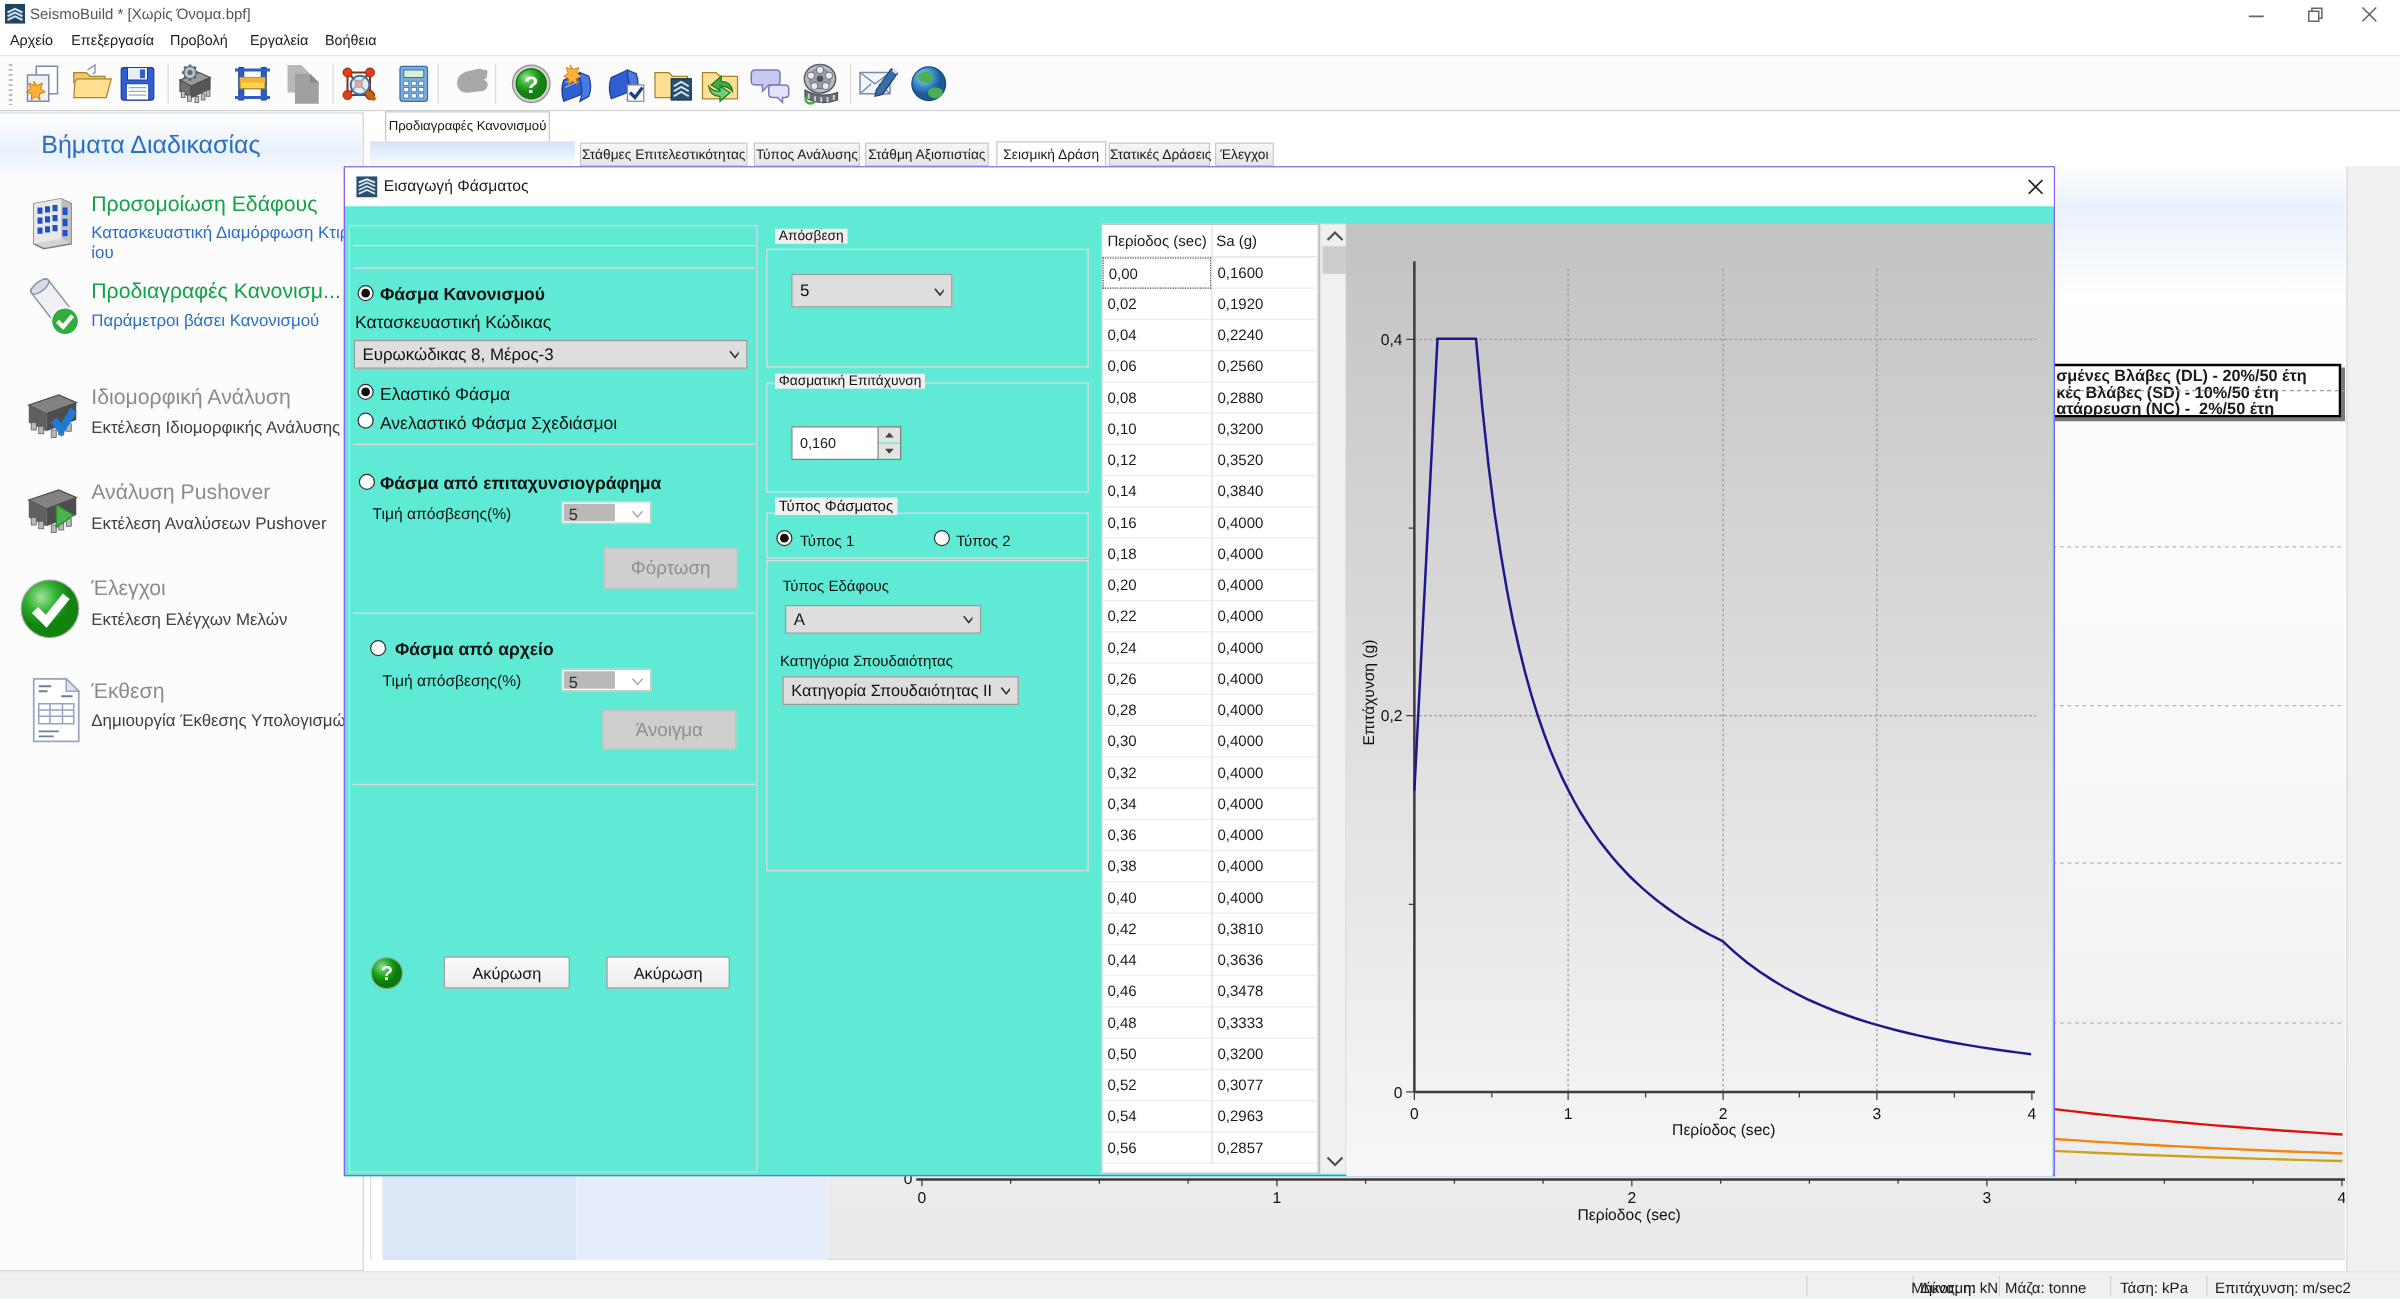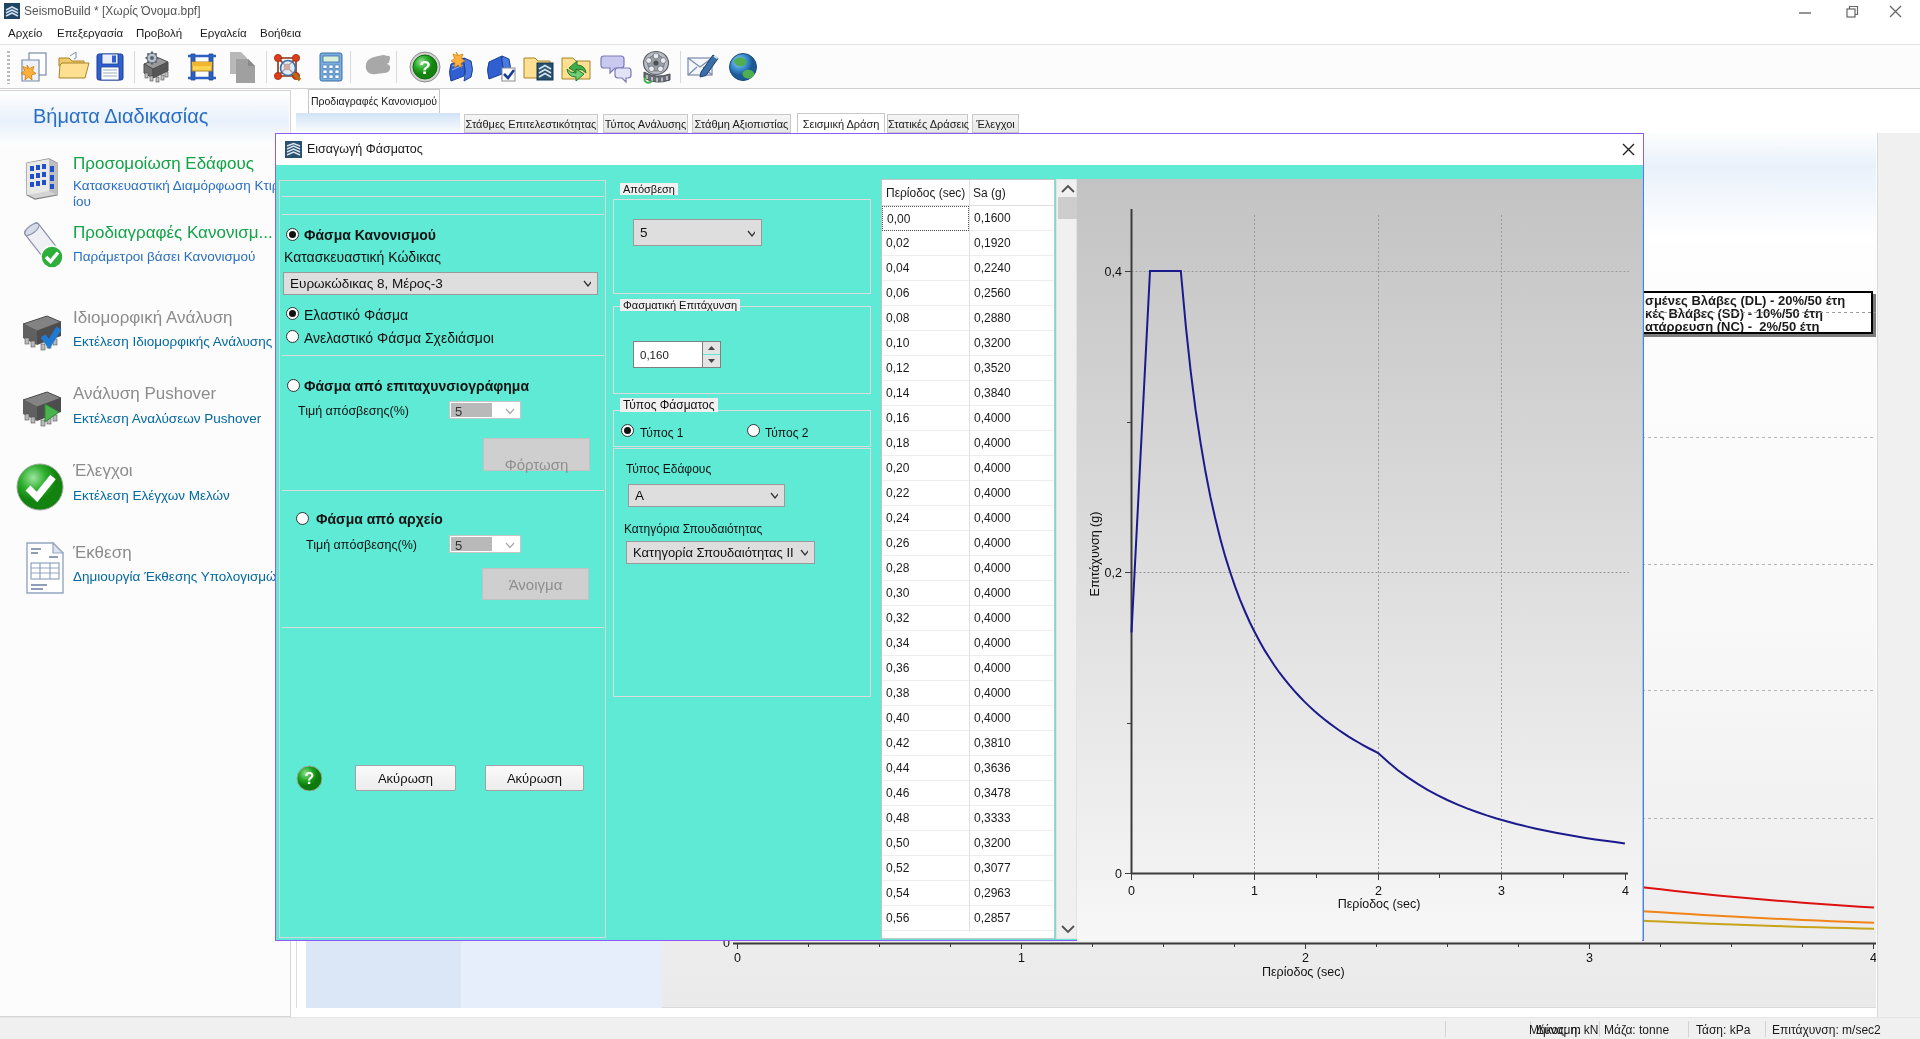--- a/index.html
+++ b/index.html
@@ -14,21 +14,21 @@
 .ticon{position:absolute;top:5px;width:34px;height:34px}
 
 #sidebar{left:0;top:90px;width:291px;height:927px;background:#fcfcfc;border:1px solid #d5d5d5;border-left:none}
 #sbhead{left:0;top:0;width:289px;height:55px;background:linear-gradient(180deg,#fff, #e9f1fb 55%,#fdfefe)}
 #sbtitle{left:33px;top:14px;font-size:20px;color:#2a6fc4}
 .sbitem-t{position:absolute;left:73px;font-size:17px;white-space:nowrap}
 .sbitem-s{position:absolute;left:73px;font-size:13.5px;line-height:16px}
 .green{color:#12a347}
 .gray{color:#8c8c8c}
 .blue{color:#2a6fc4}
-.dark{color:#0369a1}
+.dark{color:#404040}
 .sbicon{position:absolute;left:19px;width:46px;height:48px}
 
 #maintabrow{left:296px;top:89px;width:1624px;height:24px;background:#fff}
 #tab1{left:12px;top:0px;width:132px;height:24px;background:#fff;border:1px solid #c8c8c8;border-bottom:none;padding-top:5px;font-size:10.5px;text-align:center;white-space:nowrap}
 #subtabrow{left:296px;top:113px;width:1624px;height:20px;background:#fff}
 #subblue{left:0px;top:0px;width:164px;height:20px;background:linear-gradient(180deg,#d2e3f6,#eef5fc 70%,#fdfeff)}
 .stab{position:absolute;top:1px;height:19px;border:1px solid #c8c8c8;background:linear-gradient(180deg,#f6f6f6,#e6e6e6);font-size:11px;white-space:nowrap}
 .stab.active{background:#fff;border-bottom:1px solid #fff;top:0;height:20px;padding-top:3px}
 
 #bgchart{left:662px;top:140px;width:1214px;height:868px;border-bottom:1px solid #dadada;background:linear-gradient(180deg,#ffffff 0%,#f9f9f9 55%,#eaeaea 100%)}
@@ -453,21 +453,21 @@
 <div class="lbl14" style="left:24px;top:149px">Ανελαστικό Φάσμα Σχεδιάσμοι</div>
 <div class="radio" style="left:7px;top:198px"></div>
 <div class="blbl" style="left:24px;top:197px">Φάσμα από επιταχυνσιογράφημα</div>
 <div class="lbl" style="left:18px;top:223px">Τιμή απόσβεσης(%)</div>
 <div class="dcombo" style="left:169px;top:220px;width:72px">
         <span class="fill">5</span>
         <svg class="chev a" style="right:5px;top:6px" width="10" height="7">
           <path d="M1 1 L5 5.5 L9 1" stroke="#a8a8a8" stroke-width="1.2" fill="none"></path>
         </svg>
       </div>
-<div class="dbtn" style="left:203px;top:257px;width:107px;height:33px;padding-top:17px">Φόρτωση</div>
+<div class="dbtn" style="left:203px;top:257px;width:107px;height:33px;padding-top:7px">Φόρτωση</div>
 <div class="radio" style="left:16px;top:331px"></div>
 <div class="blbl" style="left:36px;top:330px">Φάσμα από αρχείο</div>
 <div class="lbl" style="left:26px;top:357px">Τιμή απόσβεσης(%)</div>
 <div class="dcombo" style="left:169px;top:354px;width:72px">
         <span class="fill">5</span>
         <svg class="chev a" style="right:5px;top:6px" width="10" height="7">
           <path d="M1 1 L5 5.5 L9 1" stroke="#a8a8a8" stroke-width="1.2" fill="none"></path>
         </svg>
       </div>
 <div class="dbtn" style="left:202px;top:387px;width:107px;height:32px;padding-top:7px">Άνοιγμα</div>

